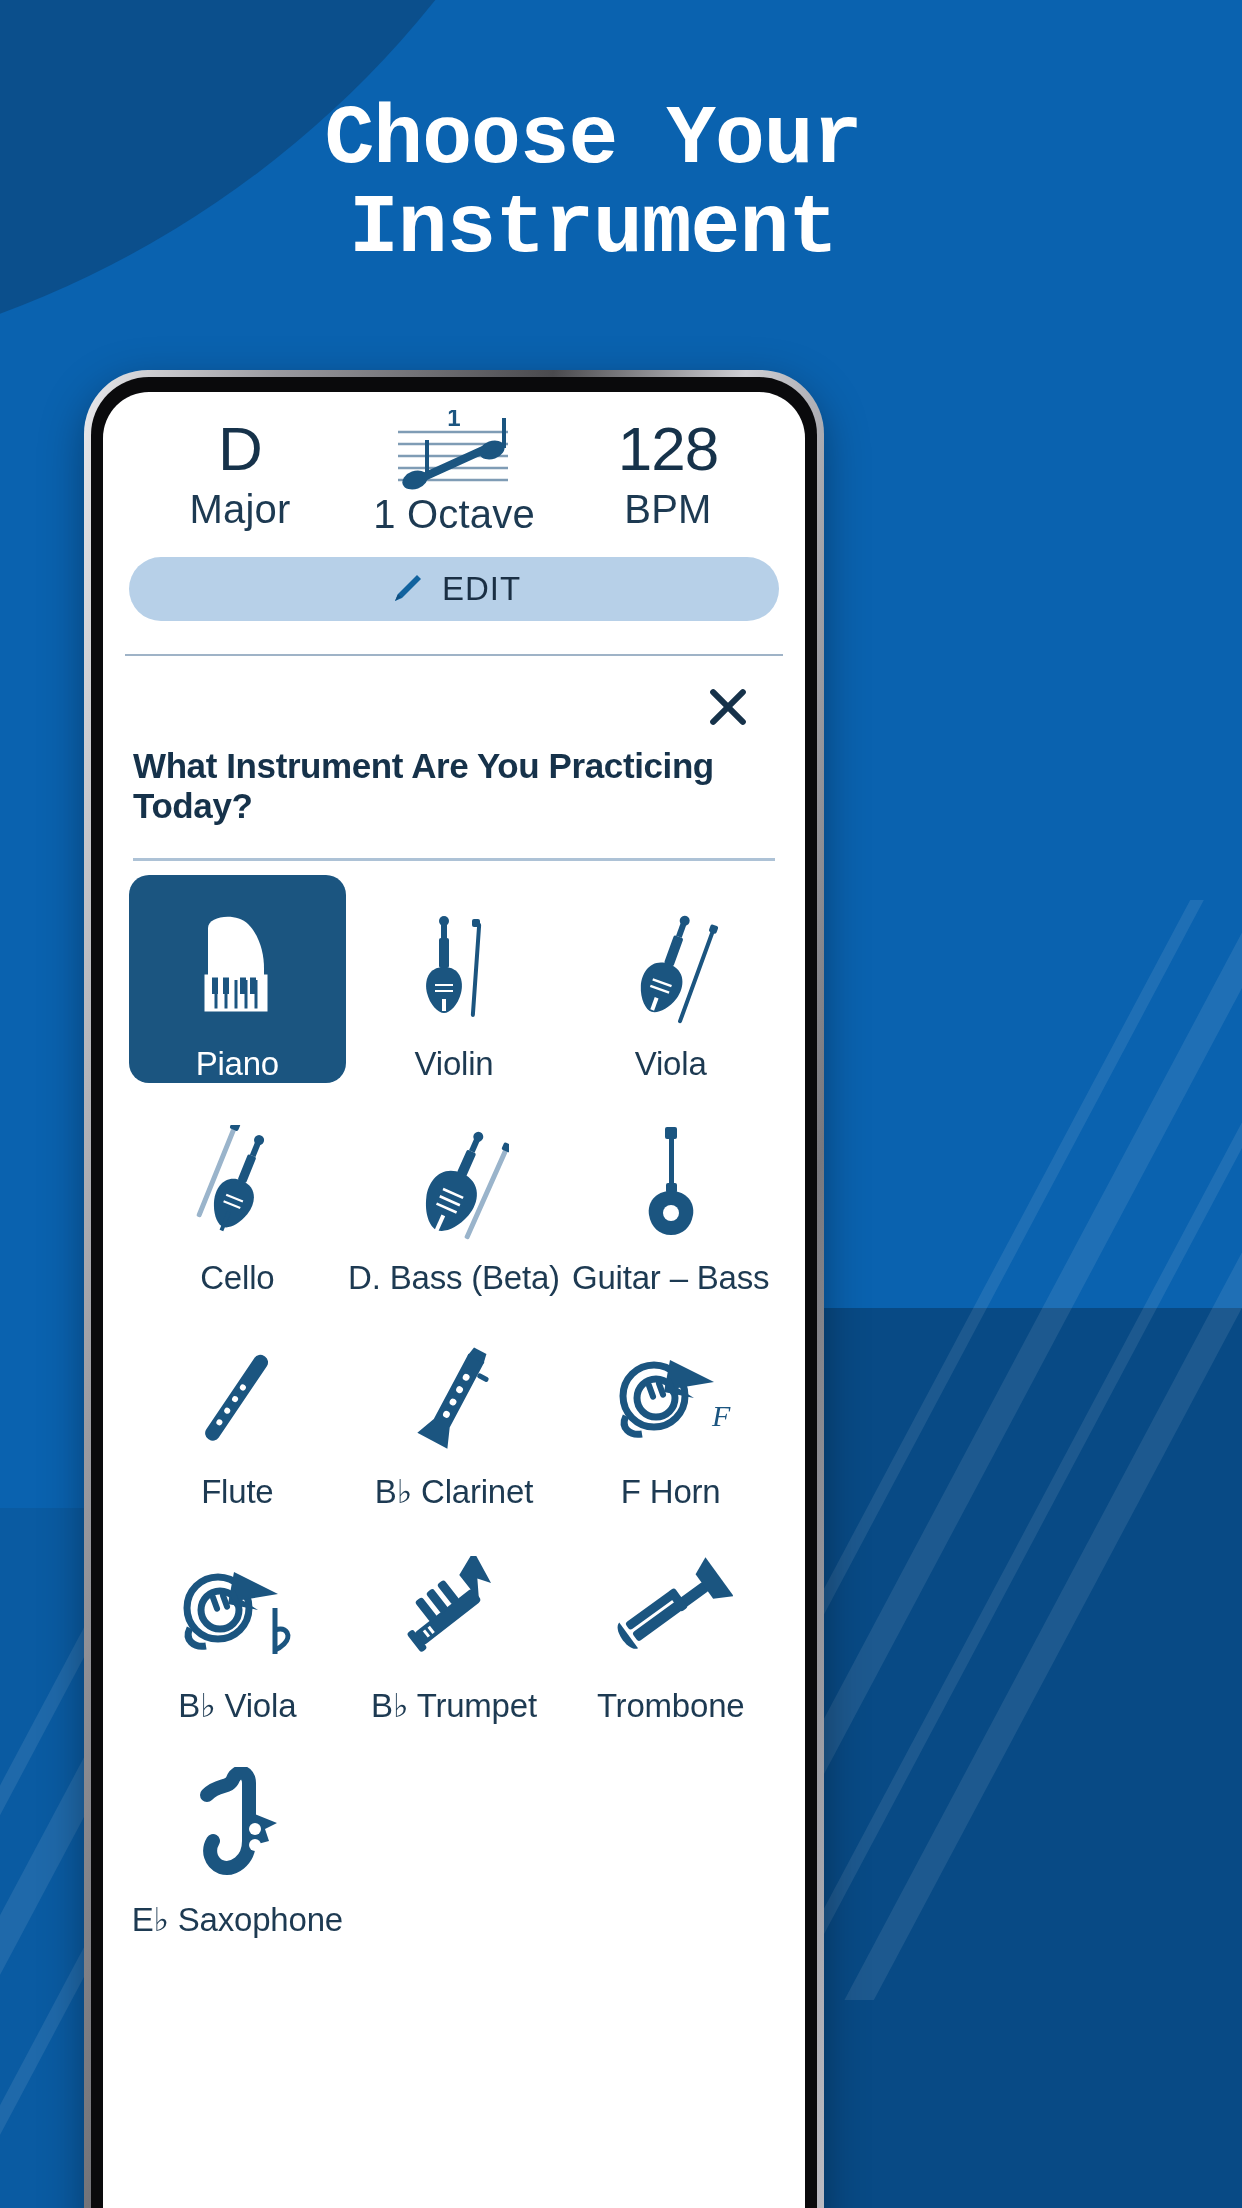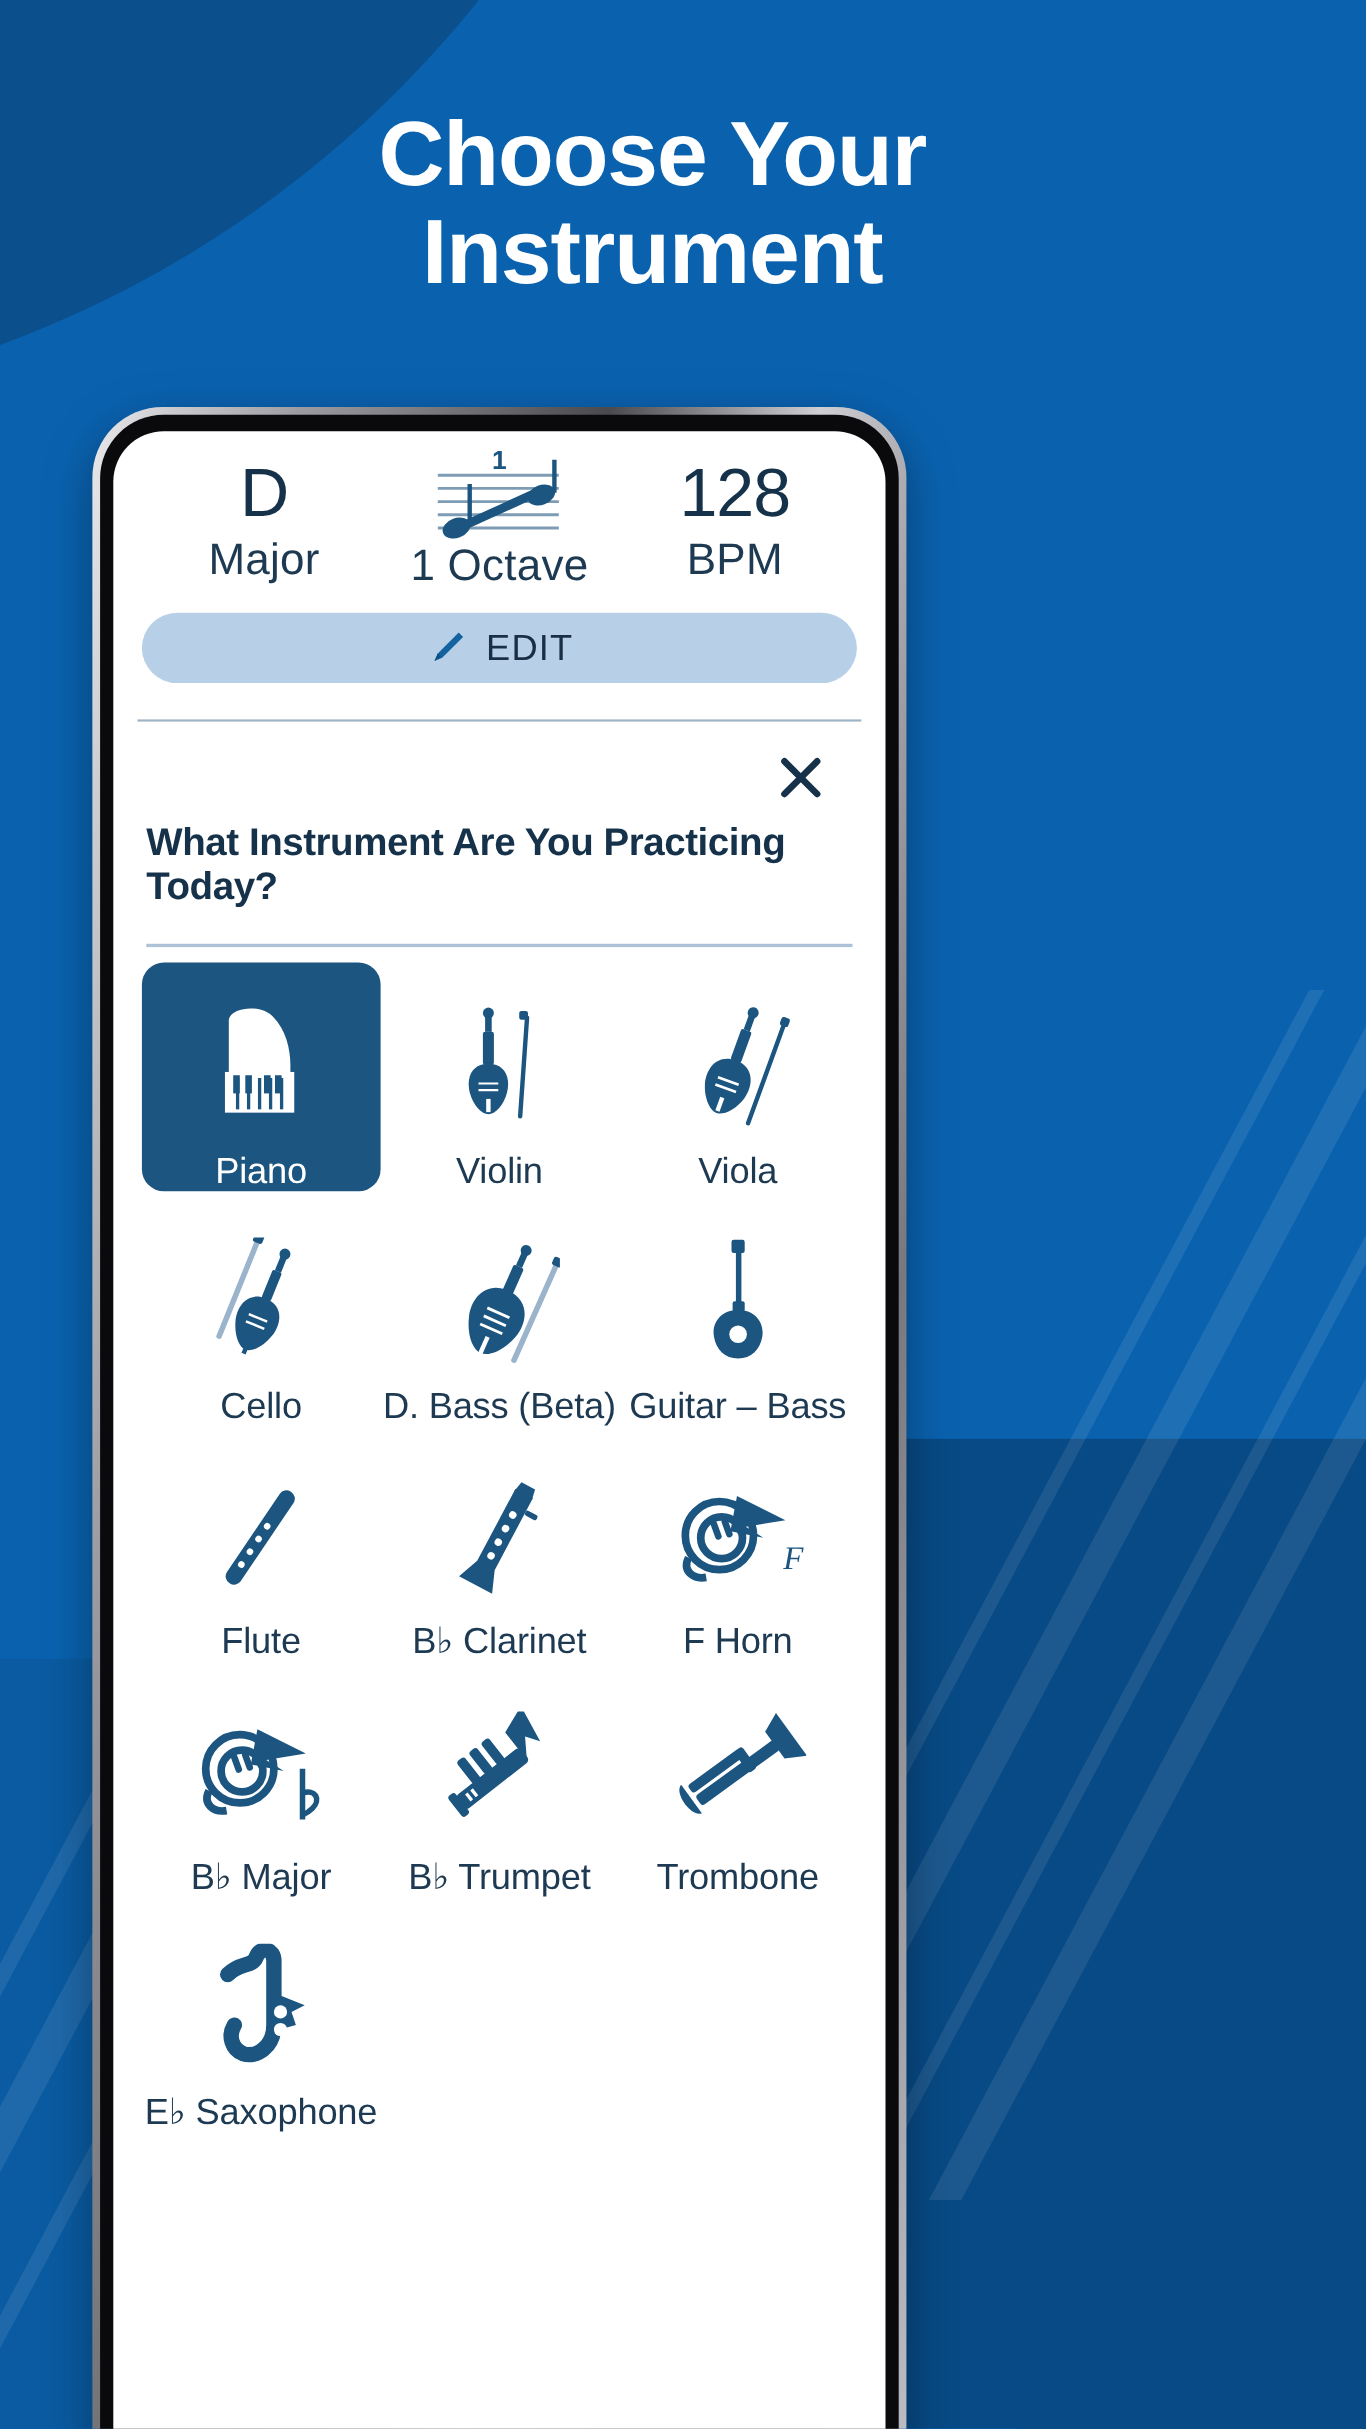--- a/index.html
+++ b/index.html
@@ -28,20 +28,21 @@
   }
   .stripeBox { position:absolute; overflow:hidden; }
   .stripe { position:absolute; background:rgba(255,255,255,0.085); }
 
   
   #headline {
     position:absolute; left:0; top:96px; width:1186px;
     text-align:center; color:#ffffff;
     font-size:83px; font-weight:bold; line-height:1.07;
     letter-spacing:-1px;
+    font-family:Liberation Mono, monospace;
   }
   #headline .l2 { display:block; }
 
   
   #phone {
     position:absolute; left:84px; top:370px; width:740px; height:1860px;
     border-radius:64px 64px 0 0;
     background:linear-gradient(100deg,#e9e9ec 0%,#9a9aa0 18%,#4a4a4e 44%,#cfcfd4 62%,#78787e 82%,#bdbdc4 100%);
     padding:7px 7px 0 7px;
     box-shadow:0 14px 44px rgba(0,0,0,0.35);
@@ -406,21 +407,21 @@
               <rect x="38" y="38" width="6" height="18" rx="3" transform="rotate(-20 41 47)"></rect>
               <rect x="48" y="36" width="6" height="18" rx="3" transform="rotate(-20 51 45)"></rect>
               <rect x="58" y="34" width="6" height="18" rx="3" transform="rotate(-20 61 43)"></rect>
             </g>
             <g fill="none" stroke="#1b5580" stroke-width="5">
               <line x1="101" y1="52" x2="101" y2="98"></line>
               <path d="M101 74 C113 70 118 80 110 88 C106 92 101 94 101 94"></path>
             </g>
           </svg>
         </div>
-        <div class="cname">B♭ Major</div>
+        <div class="cname">B♭ Viola</div>
       </div>
 
       <div class="cell">
         <div class="icoBox">
           <svg width="118" height="112" viewBox="0 0 118 112">
             <g transform="rotate(-38 59 56)">
               <rect x="14" y="48" width="74" height="16" rx="4" fill="#1b5580"></rect>
               <path d="M86 30 L112 20 L106 56 L98 44 L86 62 Z" fill="#1b5580"></path>
               <g fill="#1b5580">
                 <rect x="34" y="24" width="9" height="26" rx="3"></rect>

